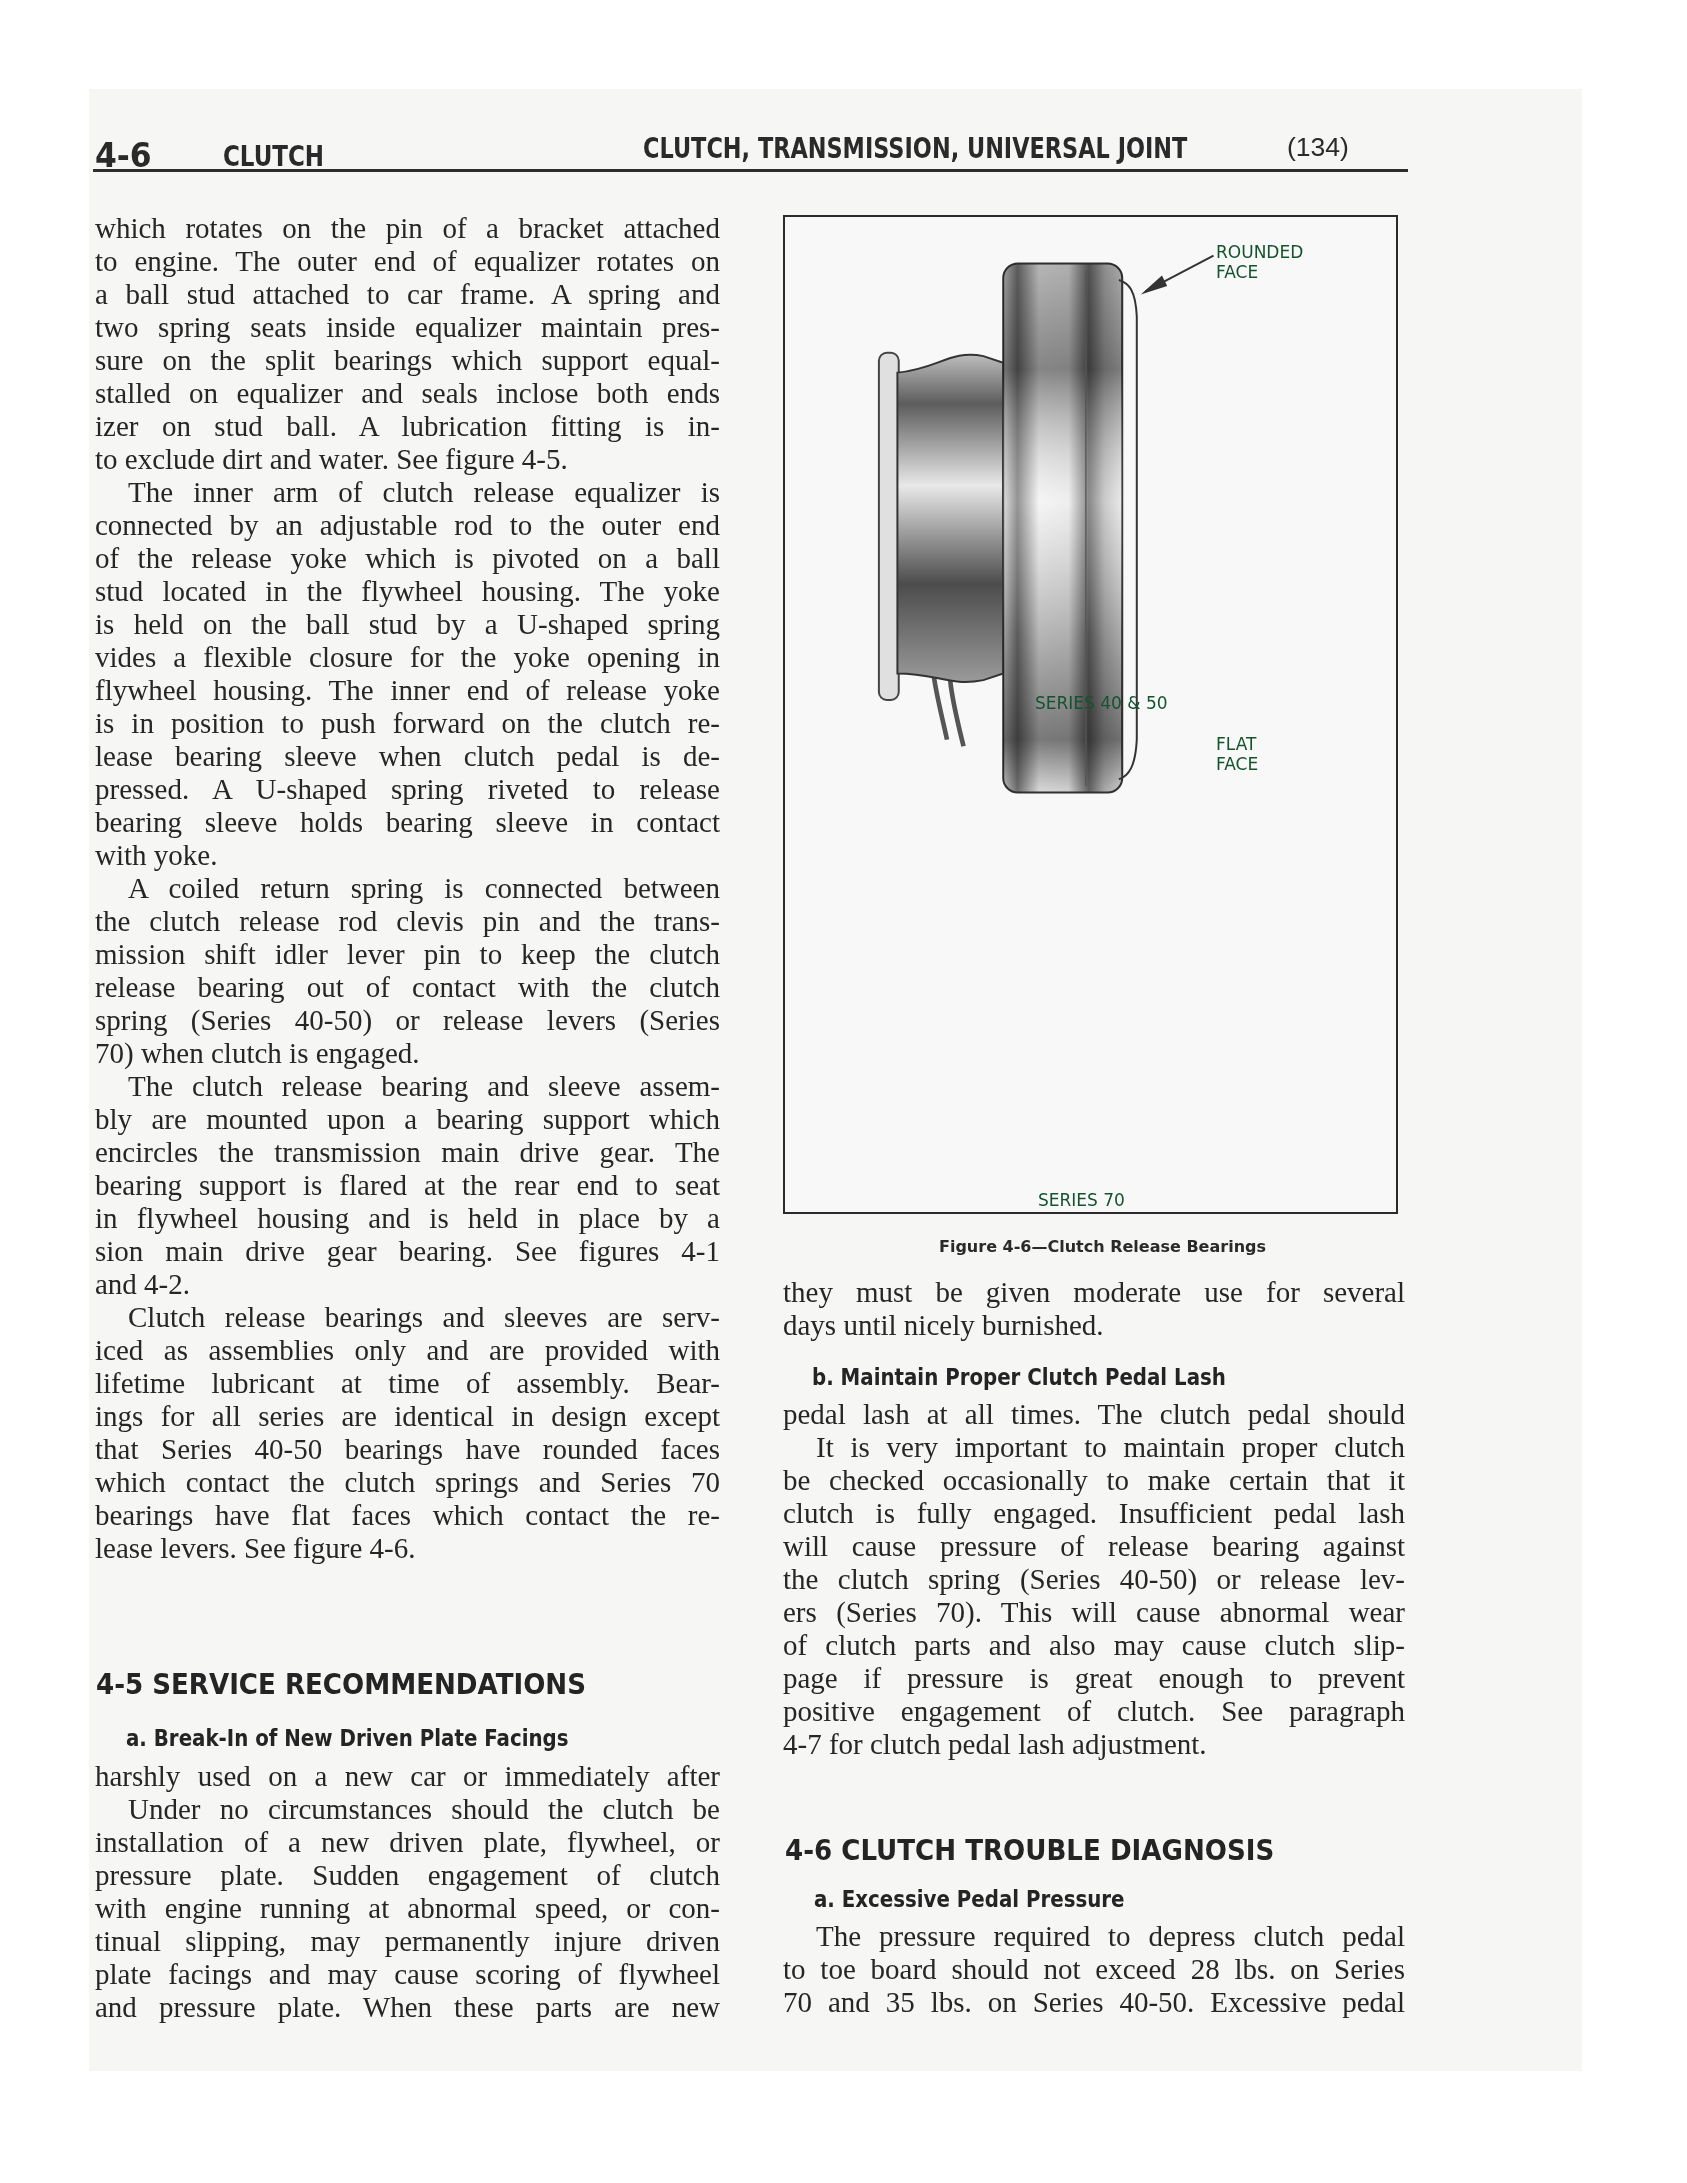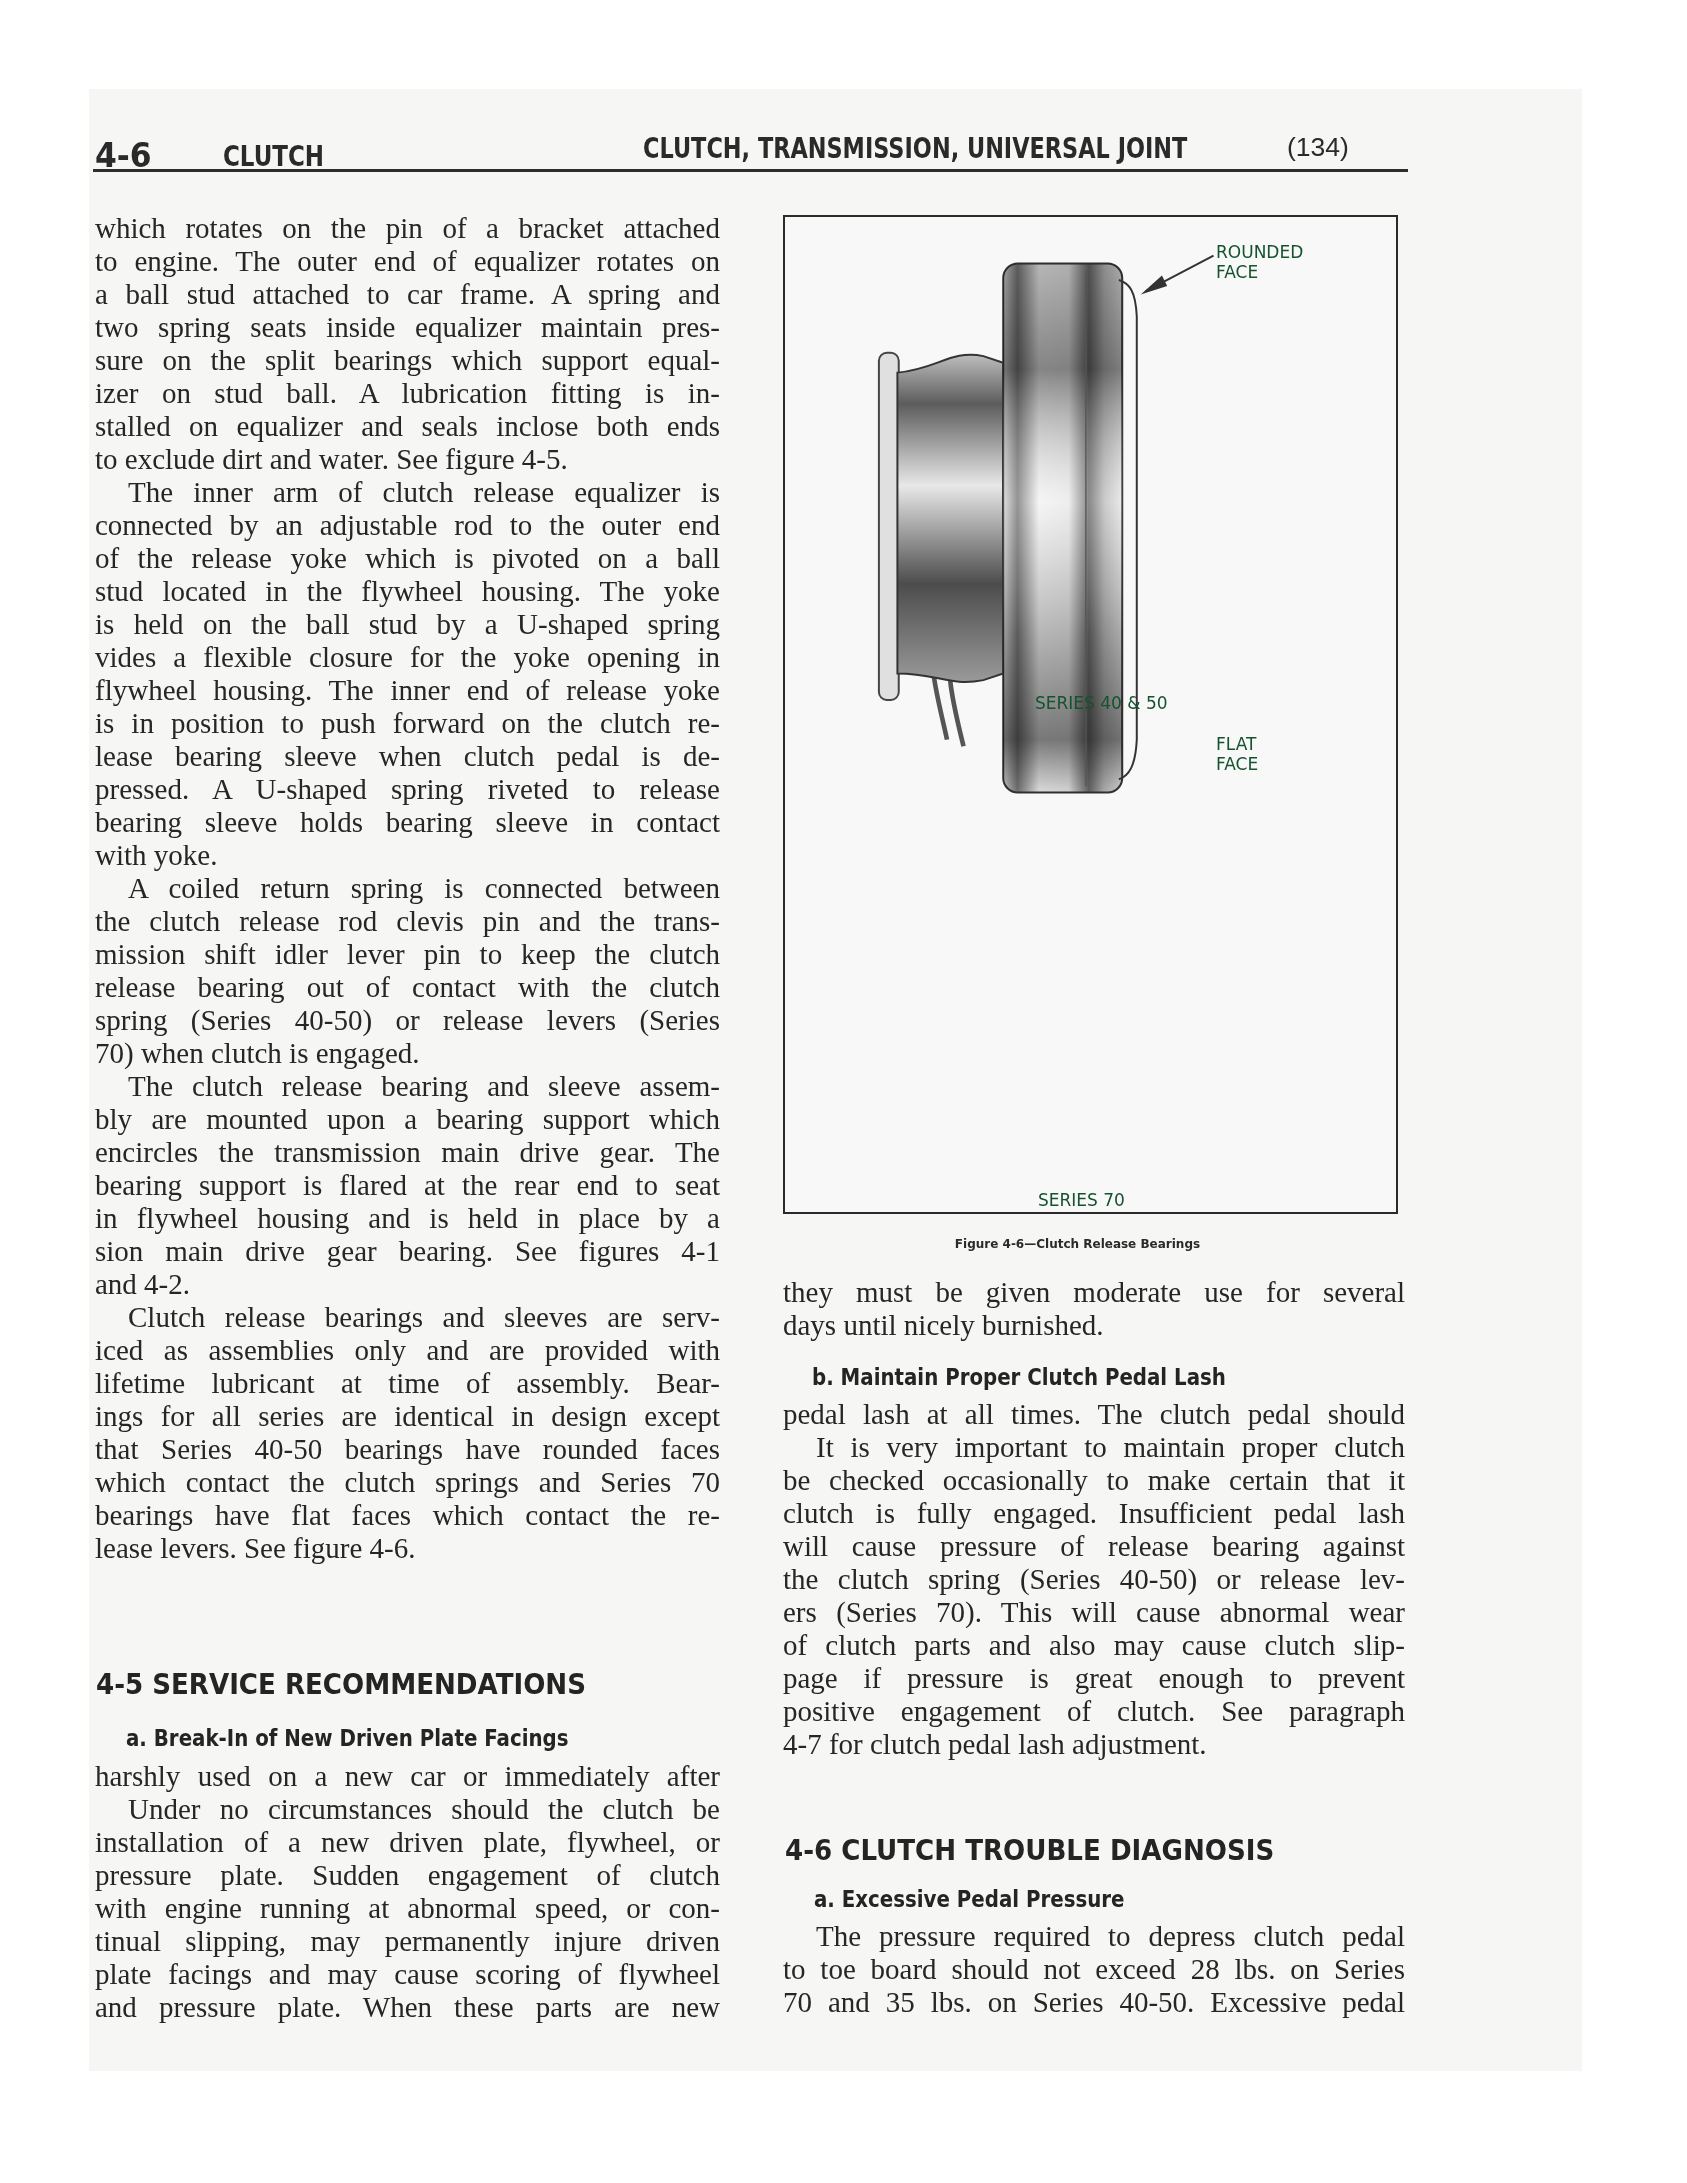--- a/index.html
+++ b/index.html
@@ -13,21 +13,21 @@
   .hdr-rule{position:absolute;left:93px;top:169px;width:1315px;height:3.3px;background:#2e2e2e;}
   .col{position:absolute;font-family:"Liberation Serif",serif;font-size:29px;color:#262626;}
   .ln{display:block;height:33px;line-height:33px;white-space:nowrap;text-align:justify;text-align-last:justify;overflow:visible;}
   .ln.last{text-align-last:left;}
   .ln.ind{text-indent:33px;}
   .lcol{left:95px;top:212px;width:625px;}
   .sec-head{position:absolute;font-family:"DejaVu Sans",sans-serif;font-weight:bold;color:#242424;white-space:nowrap;transform-origin:left center;}
   .sub-head{position:absolute;font-family:"DejaVu Sans",sans-serif;font-weight:bold;color:#242424;white-space:nowrap;transform-origin:left center;}
   .fig-box{position:absolute;left:783px;top:215px;width:615px;height:999px;border:2px solid #2b2b2b;box-sizing:border-box;background:#f8f8f8;}
   .fig-label{position:absolute;font-family:"DejaVu Sans",sans-serif;color:#14532d;font-size:17px;line-height:20px;white-space:nowrap;}
-  .fig-caption{position:absolute;left:768px;top:1237px;width:619px;text-align:center;font-family:"DejaVu Sans",sans-serif;font-weight:bold;font-size:12px;color:#2a2a2a;}
+  .fig-caption{position:absolute;left:793px;top:1237px;width:619px;text-align:center;font-family:"DejaVu Sans",sans-serif;font-weight:bold;font-size:16px;color:#2a2a2a;}
   .rcol1{left:783px;top:1276px;width:622px;}
   .rcol2{left:783px;top:1398px;width:622px;}
   .rcol3{left:783px;top:1920px;width:622px;}
   .lcol2{left:95px;top:1760px;width:625px;}
   svg{position:absolute;}
 </style>
 </head>
 <body>
 
 <div class="paper"></div>
@@ -38,22 +38,22 @@
 <div class="hdr hdr-page">(134)</div>
 <div class="hdr-rule"></div>
 
 <div class="col lcol">
   <div>
     <span class="ln">which rotates on the pin of a bracket attached</span>
     <span class="ln">to engine. The outer end of equalizer rotates on</span>
     <span class="ln">a ball stud attached to car frame. A spring and</span>
     <span class="ln">two spring seats inside equalizer maintain pres-</span>
     <span class="ln">sure on the split bearings which support equal-</span>
+    <span class="ln">stalled on equalizer and seals inclose both ends</span>
     <span class="ln">izer on stud ball. A lubrication fitting is in-</span>
-    <span class="ln">stalled on equalizer and seals inclose both ends</span>
     <span class="ln last">to exclude dirt and water. See figure 4-5.</span>
   </div>
   <div>
     <span class="ln ind">The inner arm of clutch release equalizer is</span>
     <span class="ln">connected by an adjustable rod to the outer end</span>
     <span class="ln">of the release yoke which is pivoted on a ball</span>
     <span class="ln">stud located in the flywheel housing. The yoke</span>
     <span class="ln">is held on the ball stud by a U-shaped spring</span>
     <span class="ln">vides a flexible closure for the yoke opening in</span>
     <span class="ln">flywheel housing. The inner end of release yoke</span>

